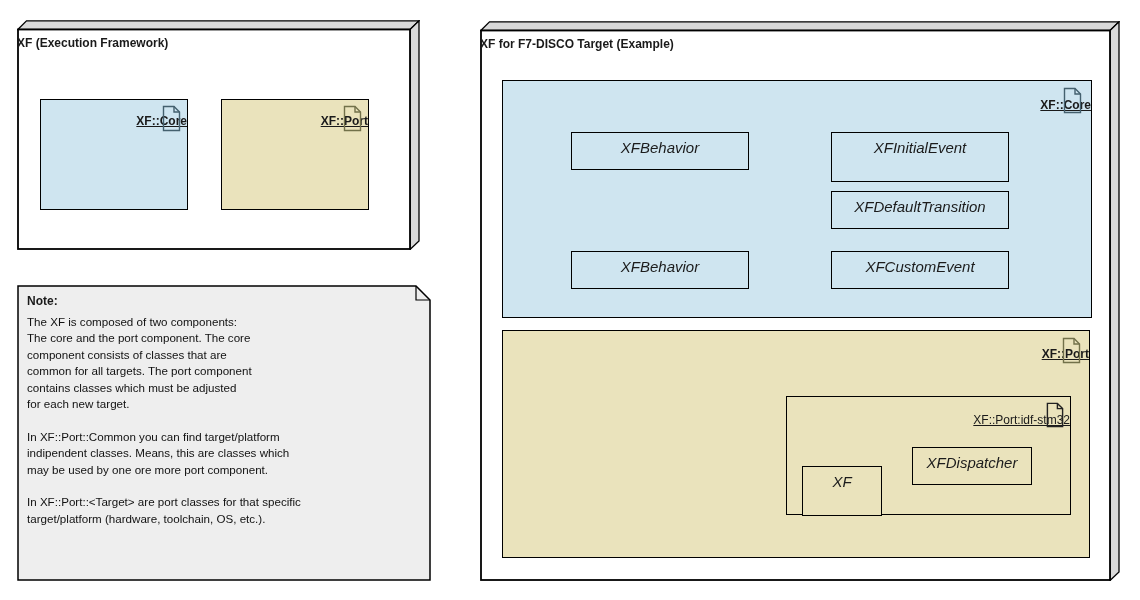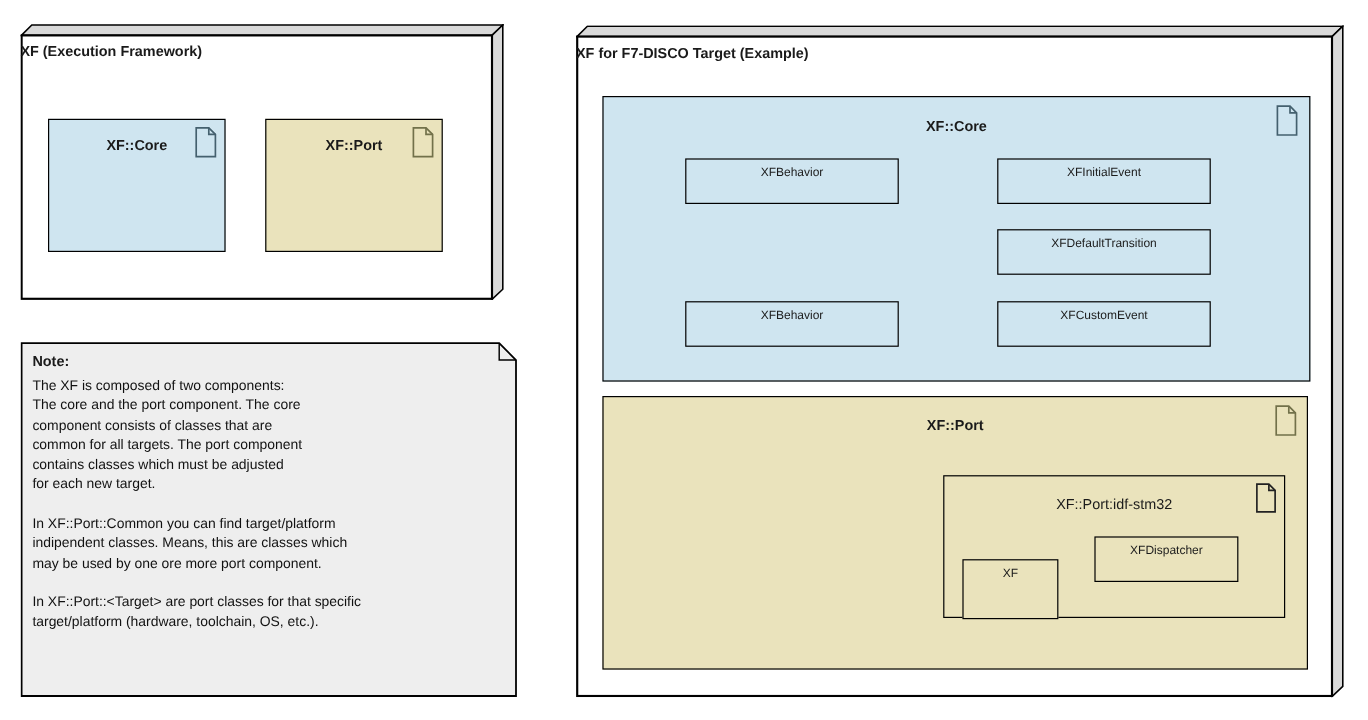--- a/index.html
+++ b/index.html
@@ -9,28 +9,28 @@
 
   .node { position:absolute; }
   .node-bg { position:absolute; left:0; top:0; }
   .face { fill:var(--node-side-fill,#d9d9d9); stroke:var(--border,#000); stroke-width:1.3; }
   .front { fill:#ffffff; stroke:var(--border,#000); stroke-width:1.8; }
   .node-title { position:absolute; font-weight:bold; font-size:12px; }
 
   .pkg { position:absolute; border:1.5px solid var(--border,#000); box-sizing:border-box; }
   .pkg.blue { background:var(--core-fill,#cfe5f0); }
   .pkg.tan  { background:var(--port-fill,#eae3bc); }
-  .pkg-title { position:absolute; left:0; right:0; text-align:center; font-size:12px; }
+  .pkg-title { position:absolute; left:0; right:0; text-align:right; font-size:12px;text-decoration:underline; }
   .bold { font-weight:bold; }
 
   .subpkg { position:absolute; border:1.4px solid var(--border,#000); box-sizing:border-box; }
 
   .cls { position:absolute; border:1.3px solid var(--border,#000); box-sizing:border-box;
          display:flex; justify-content:center; align-items:flex-start; padding-top:6px;
-         font-size:10px; color:#1c1c1c; }
+         font-size:15px; color:#1c1c1c;font-style:italic; }
   .cls.blue { background:var(--core-fill,#cfe5f0); }
   .cls.tan  { background:var(--port-fill,#eae3bc); }
 
   .doc-icon { position:absolute; }
   .doc-icon path { fill:none; stroke-width:1.4; stroke-linejoin:miter; }
   .doc-core path { stroke:var(--core-icon-stroke,#44606e); }
   .doc-port path { stroke:var(--port-icon-stroke,#72714a); }
   .doc-black path { stroke:#222222; }
 
   .note { position:absolute; }
@@ -103,21 +103,21 @@
     <div class="pkg blue" style="left:22px; top:59px; width:590px; height:238px;">
       <div class="pkg-title bold" style="top:17px;">XF::Core</div>
       <svg class="doc-icon doc-core" style="right:9px; top:6px;" width="19" height="27" viewBox="0 0 19 27">
         <path d="M1.5,1.5 H12 L17.5,7 V25.5 H1.5 Z"></path>
         <path d="M12,1.5 V7 H17.5"></path>
       </svg>
 
       <div class="cls blue" style="left:68px; top:51px; width:178px; height:38px;">
         <span>XFBehavior</span>
       </div>
-      <div class="cls blue" style="left:328px; top:51px; width:178px; height:38px;">
+      <div class="cls blue" style="left:328px; top:51px; width:178px; height:50px;">
         <span>XFInitialEvent</span>
       </div>
       <div class="cls blue" style="left:328px; top:110px; width:178px; height:38px;">
         <span>XFDefaultTransition</span>
       </div>
       <div class="cls blue" style="left:68px; top:170px; width:178px; height:38px;">
         <span>XFBehavior</span>
       </div>
       <div class="cls blue" style="left:328px; top:170px; width:178px; height:38px;">
         <span>XFCustomEvent</span>

